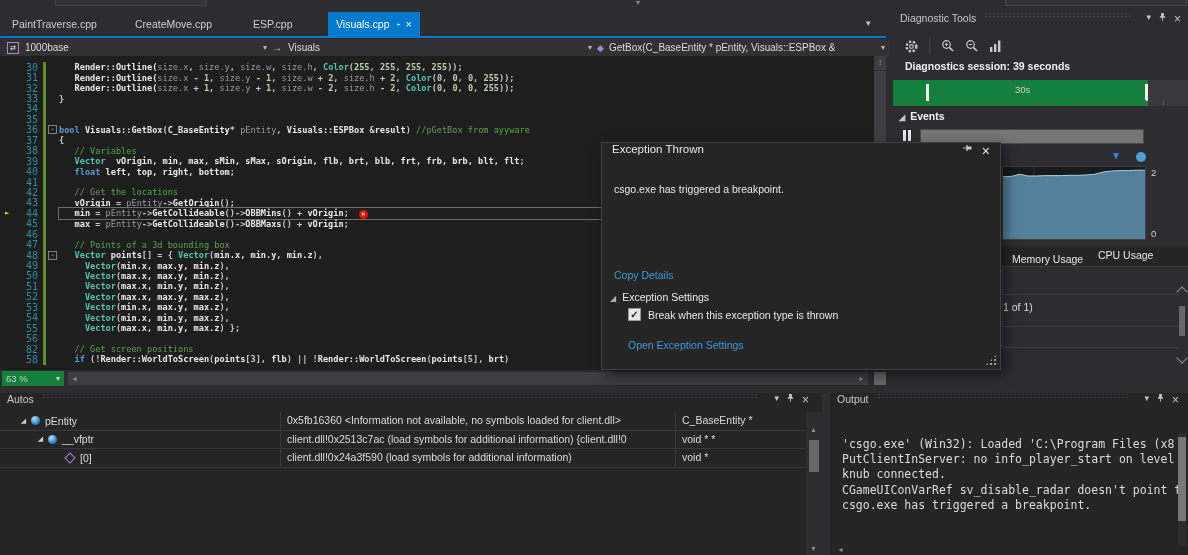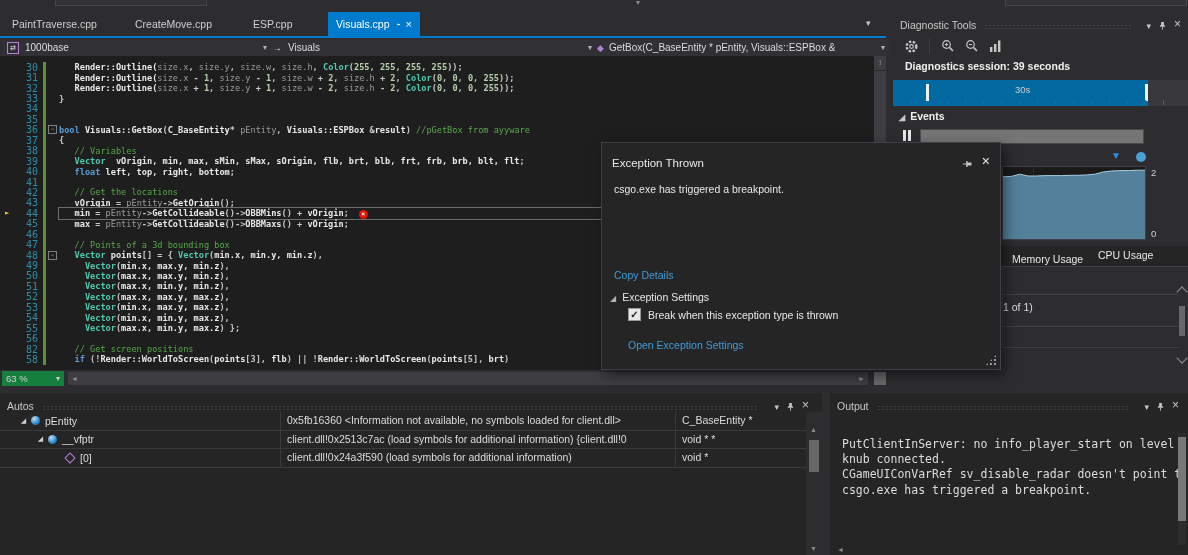--- a/index.html
+++ b/index.html
@@ -1,20 +1,20 @@
 <!DOCTYPE html>
 <html><head>
 <meta charset="utf-8">
 <style>
   html,body{margin:0;padding:0}
   body{width:1188px;height:555px;position:relative;overflow:hidden;background:#2d2d30;
        font-family:"Liberation Sans",sans-serif;color:#c8c8c8;-webkit-font-smoothing:antialiased}
   .abs{position:absolute}
   .dots{flex:1;height:7px;margin:0 8px;background:radial-gradient(circle,#47474b 1px,transparent 1.1px);background-size:4px 3px;opacity:.8}
-  .titlebar{display:flex;align-items:flex-end;font-size:10.5px;color:#c8c8c8;padding:0 7px;height:19px}
+  .titlebar{display:flex;align-items:flex-start;font-size:10.5px;color:#c8c8c8;padding:0 7px;height:19px}
   .tico{margin-left:7px;font-size:9px;color:#c8c8c8;cursor:default}
   svg.pin{display:inline-block}
   
   .tab{position:absolute;top:0;height:24px;line-height:24px;font-size:10.5px;color:#cfcfcf;padding:0 8px;white-space:nowrap}
   .tab.active{background:#007acc;color:#fff;display:flex;align-items:center;gap:6px}
   
   .combo{position:absolute;top:1px;height:17px;background:#313135;display:flex;align-items:center;font-size:10px;color:#dcdcdc;padding:0 5px}
   .combo .chev{margin-left:auto;font-size:8px;color:#b5b5b5}
   
   #editor{left:0;top:56px;width:874px;height:314px;background:#1e1e1e;position:absolute;padding-top:6px;box-sizing:border-box;
@@ -358,21 +358,21 @@
       </div>
     <div class="toolbtn">
         <svg width="14" height="14" viewBox="0 0 14 14">
           <rect x="1" y="8" width="2.4" height="5" fill="#c8c8c8"></rect>
           <rect x="5" y="5" width="2.4" height="8" fill="#c8c8c8"></rect>
           <rect x="9" y="1.5" width="2.4" height="11.5" fill="#c8c8c8"></rect>
         </svg>
       </div>
   </div>
   <div class="abs" style="left:12px;top:48px;font-size:10.5px;font-weight:bold;color:#f0f0f0">Diagnostics session: 39 seconds</div>
-  <div class="abs" style="left:0;top:68px;width:295px;height:26px;background:#0369a1">
+  <div class="abs" style="left:0;top:68px;width:295px;height:26px;background:#15803d">
     <div class="abs" style="left:255px;top:0;width:40px;height:26px;background:#39393c"></div>
     <div class="abs" style="left:33px;top:4px;width:3px;height:17px;background:#f0f0f0"></div>
     <div class="abs" style="left:252px;top:4px;width:3px;height:17px;background:#f0f0f0"></div>
     <span class="abs" style="left:122px;top:4px;font-size:9.5px;color:#cfcfcf">30s</span>
     <div class="abs" style="left:18px;right:14px;bottom:1px;height:5px;background:repeating-linear-gradient(90deg,#5a5a5a 0 1px,transparent 1px 18px)"></div>
   </div>
   <div class="abs" style="left:6px;top:98px;font-size:10.5px;font-weight:bold;color:#f0f0f0">
     <span style="font-size:8px;color:#c8c8c8;margin-right:5px">◢</span><span>Events</span>
   </div>
   <div class="abs" style="left:0;top:114px;width:295px;height:21px">
@@ -483,18 +483,18 @@
   <div class="titlebar">
     <span>Output</span>
     <div class="dots"></div>
     <span class="tico">▾</span>
     <svg class="pin tico" width="9" height="10" viewBox="0 0 10 10">
         <path d="M3.5 0.5h3v3.8h1.2L8 5.8H2l.3-1.5h1.2z" fill="#c8c8c8"></path>
         <rect x="4.6" y="5.8" width="0.9" height="3.4" fill="#c8c8c8"></rect>
       </svg>
     <span class="tico" style="font-size:12px;margin-right:2px">×</span>
   </div>
-  <div id="out-lines"><div>PutClientInServer: no info_player_start on level</div><div>knub connected.</div><div>CGameUIConVarRef sv_disable_radar doesn't point t</div><div>csgo.exe has triggered a breakpoint.</div></div>
+  <div id="out-lines"><div>'csgo.exe' (Win32): Loaded 'C:\Program Files (x8</div><div>PutClientInServer: no info_player_start on level</div><div>knub connected.</div><div>CGameUIConVarRef sv_disable_radar doesn't point t</div><div>csgo.exe has triggered a breakpoint.</div></div>
   <div class="abs" style="right:2px;top:40px;width:8px;height:112px;background:#2d2d30">
     <div class="sbthumb" style="left:0;width:8px;top:4px;height:84px;background:#787878"></div>
   </div>
   <span class="sbarrow" style="left:7px;bottom:2px">◄</span>
 </div>
 
 </body></html>

